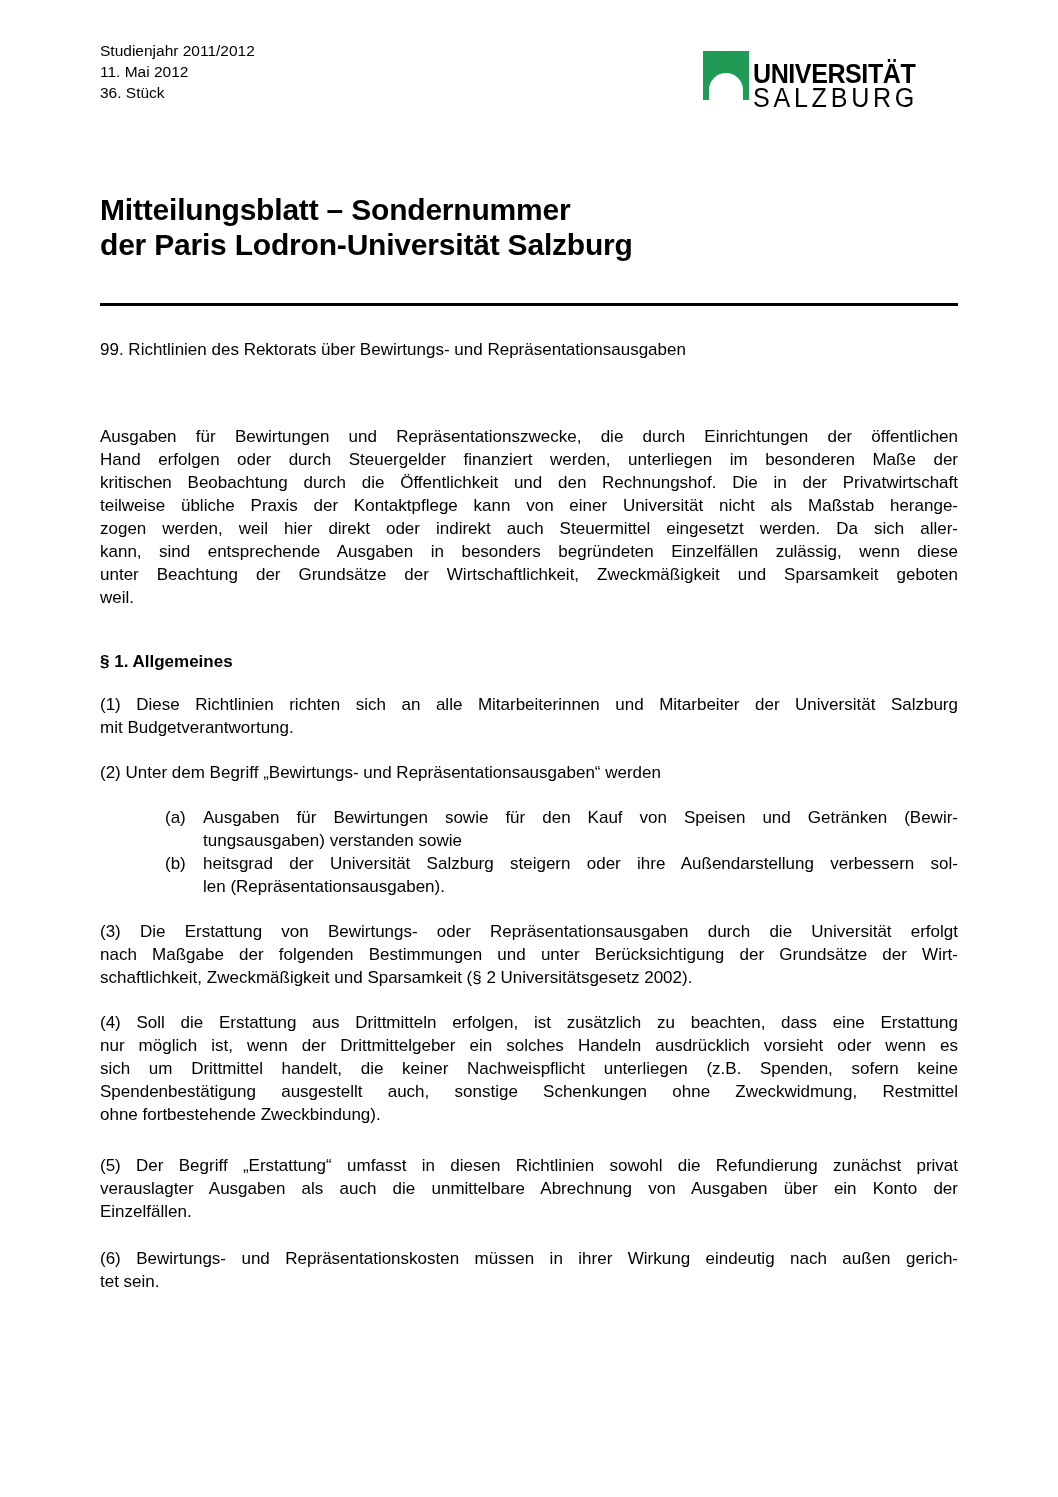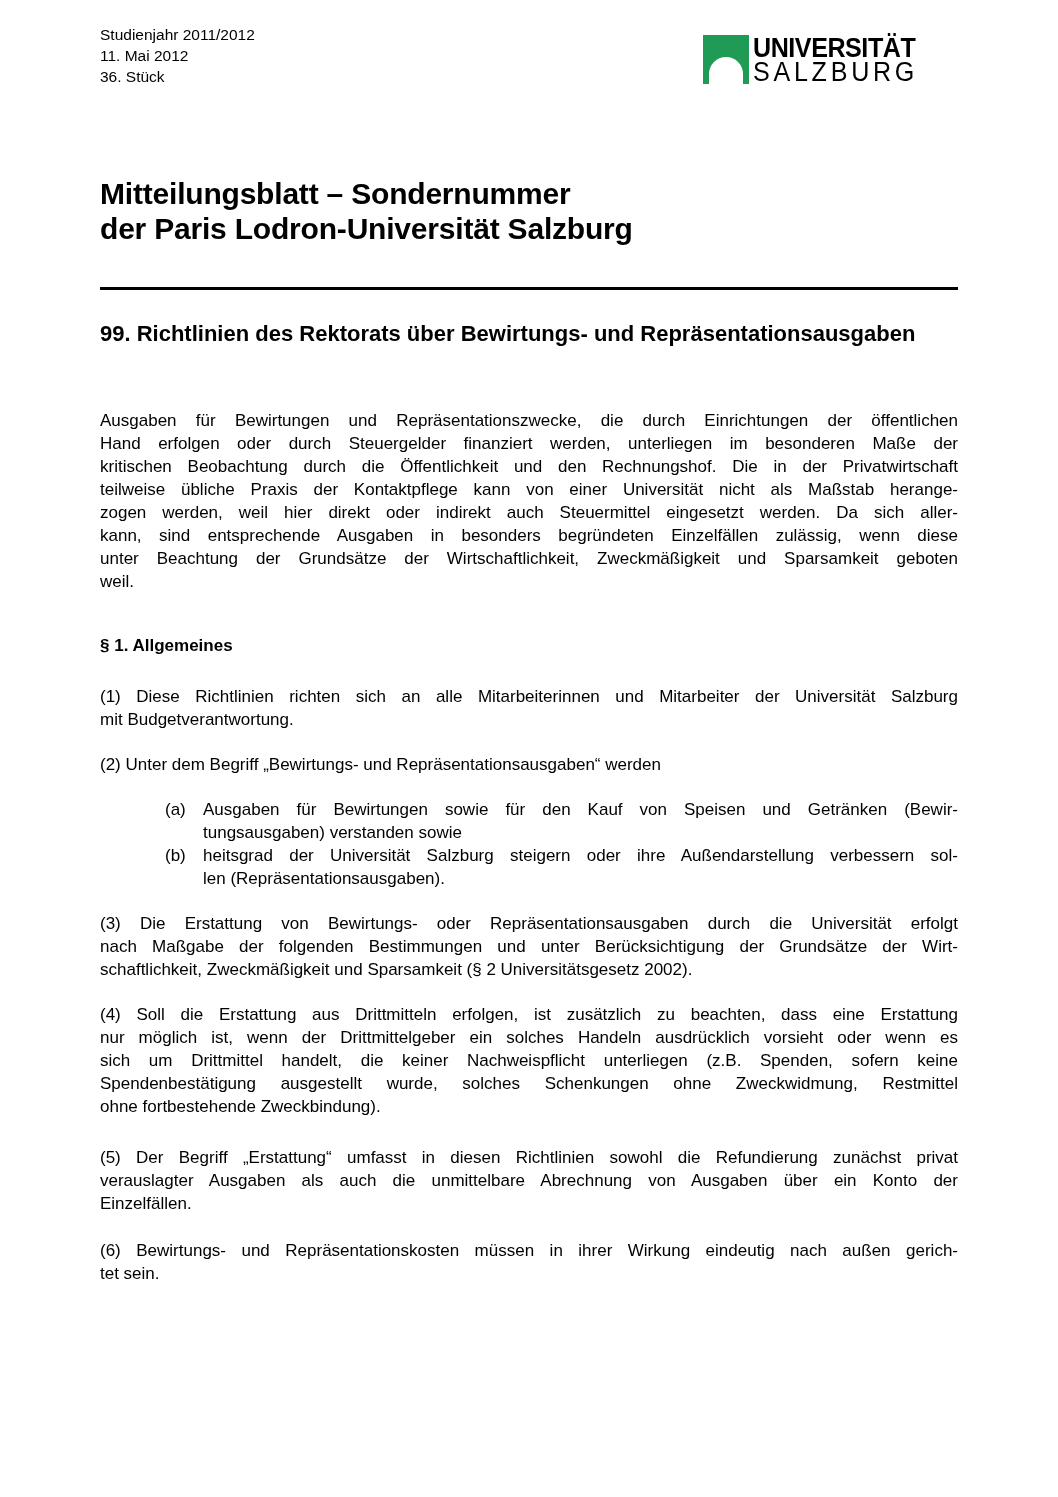--- a/index.html
+++ b/index.html
@@ -1,61 +1,61 @@
 <!DOCTYPE html>
 <html lang="de"><head>
 <meta charset="utf-8">
 <style>
   html, body { margin: 0; padding: 0; background: #ffffff; }
   .page {
     position: relative;
     width: 1058px;
     height: 1497px;
     box-sizing: border-box;
-    padding: 24px 100px 0 100px;
+    padding: 40px 100px 0 100px;
     background: #ffffff;
     color: #000000;
     font-family: "Liberation Sans", "DejaVu Sans", sans-serif;
     overflow: hidden;
   }
 
   
   .top-row { display: flex; justify-content: space-between; align-items: flex-start; height: 63px; }
   .masthead { font-size: 15.5px; line-height: 21px; }
 
   .logo { display: flex; margin-top: 11px; margin-right: 27px; }
   .logo-mark { position: relative; flex: 0 0 46px; width: 46px; height: 49px; background: #1f9b55; }
   .logo-arch {
     position: absolute; left: 6px; bottom: 0;
     width: 34px; height: 27px;
     background: #ffffff;
     border-radius: 17px 17px 0 0;
   }
-  .logo-text { margin-left: 4px; margin-top: 1px; }
+  .logo-text { margin-left: 4px; margin-top: 11px; }
   .logo-line1 {
     font-size: 27px; font-weight: bold; line-height: 24px; letter-spacing: -0.5px;
     transform: scaleX(0.93); transform-origin: left center; white-space: nowrap;
   }
   .logo-line2 {
     font-size: 27px; font-weight: normal; line-height: 24px; letter-spacing: 4px;
     transform: scaleX(0.93); transform-origin: left center; white-space: nowrap;
   }
 
   .title { margin: 89px 0 0 0; font-size: 30px; line-height: 35px; font-weight: bold; letter-spacing: -0.2px; }
   .title-line { display: block; }
 
   .rule { margin-top: 41px; height: 0; border-top: 3px solid #000; }
 
-  .decree-heading { margin: 32px 0 0 0; font-size: 22px; line-height: 23px; font-weight: bold; }
+  .decree-heading { margin: 32px 0 0 0; font-size: 17px; line-height: 23px; font-weight: normal; }
 
   .bodytext { font-size: 17px; line-height: 23px; }
   .intro { margin-top: 64px; }
   .s1-heading { margin: 41px 0 0 0; font-size: 17px; line-height: 23px; font-weight: bold; }
   .para { margin-top: 22px; }
-  .para-first { margin-top: 28px; }
+  .para-first { margin-top: 20px; }
   .para-p5 { margin-top: 28px; }
   .para-p6 { margin-top: 24px; }
 
   
   .tline { text-align: justify; text-align-last: justify; -moz-text-align-last: justify; }
   .tline-last { text-align-last: left; -moz-text-align-last: left; }
 
   .list { margin-top: 22px; }
   .list-item { display: flex; }
   .list-marker { flex: 0 0 38px; margin-left: 65px; }
@@ -134,21 +134,21 @@
 
   <div class="bodytext para">
       <div class="tline">(3) Die Erstattung von Bewirtungs- oder Repräsentationsausgaben durch die Universität erfolgt</div>
       <div class="tline">nach Maßgabe der folgenden Bestimmungen und unter Berücksichtigung der Grundsätze der Wirt-</div>
       <div class="tline tline-last">schaftlichkeit, Zweckmäßigkeit und Sparsamkeit (§ 2 Universitätsgesetz 2002).</div>
     </div>
   <div class="bodytext para">
       <div class="tline">(4) Soll die Erstattung aus Drittmitteln erfolgen, ist zusätzlich zu beachten, dass eine Erstattung</div>
       <div class="tline">nur möglich ist, wenn der Drittmittelgeber ein solches Handeln ausdrücklich vorsieht oder wenn es</div>
       <div class="tline">sich um Drittmittel handelt, die keiner Nachweispflicht unterliegen (z.B. Spenden, sofern keine</div>
-      <div class="tline">Spendenbestätigung ausgestellt wurde, solches Schenkungen ohne Zweckwidmung, Restmittel</div>
+      <div class="tline">Spendenbestätigung ausgestellt auch, sonstige Schenkungen ohne Zweckwidmung, Restmittel</div>
       <div class="tline tline-last">ohne fortbestehende Zweckbindung).</div>
     </div>
   <div class="bodytext para para-p5">
       <div class="tline">(5) Der Begriff „Erstattung“ umfasst in diesen Richtlinien sowohl die Refundierung zunächst privat</div>
       <div class="tline">verauslagter Ausgaben als auch die unmittelbare Abrechnung von Ausgaben über ein Konto der</div>
       <div class="tline tline-last">Einzelfällen.</div>
     </div>
   <div class="bodytext para para-p6">
       <div class="tline">(6) Bewirtungs- und Repräsentationskosten müssen in ihrer Wirkung eindeutig nach außen gerich-</div>
       <div class="tline tline-last">tet sein.</div>

